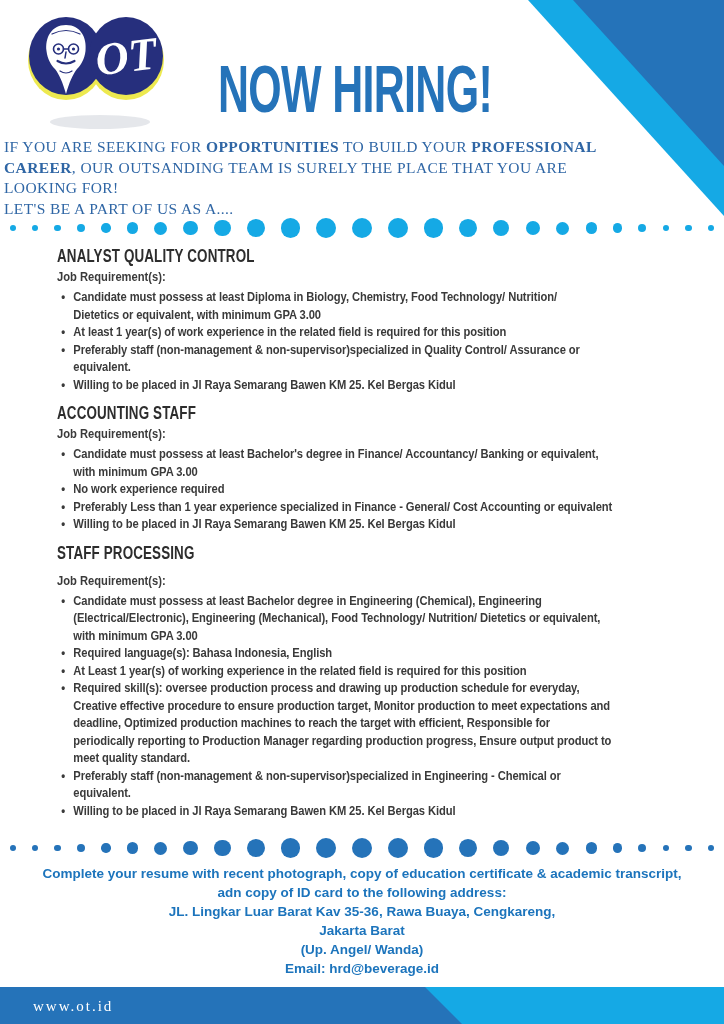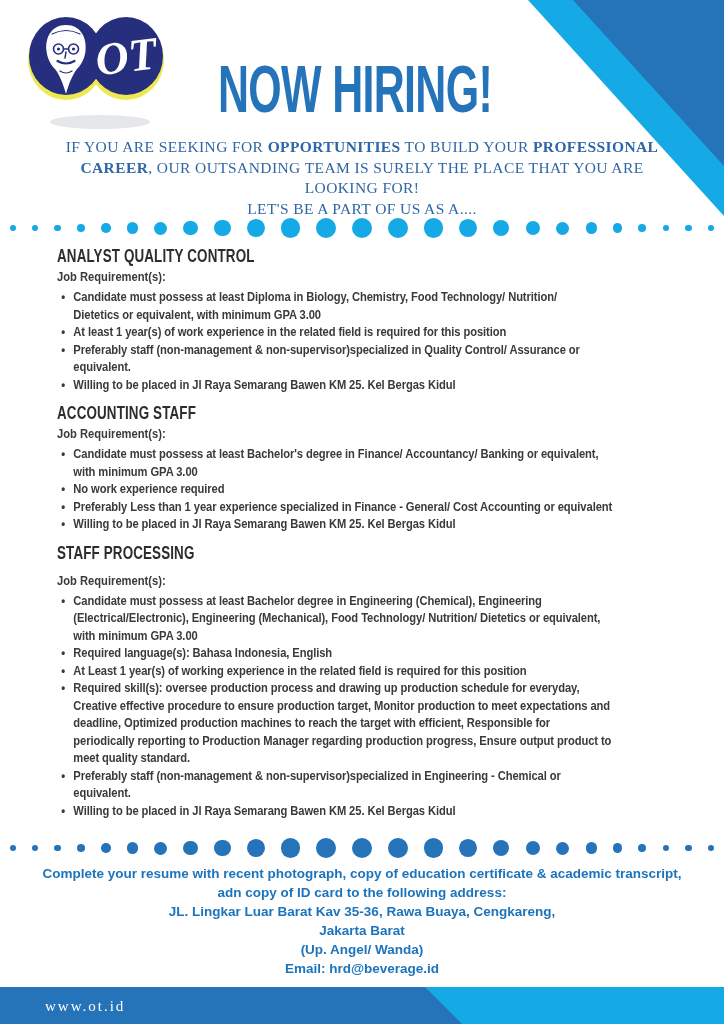--- a/index.html
+++ b/index.html
@@ -19,21 +19,21 @@
   .logo{position:absolute;top:12px;left:24px;width:152px;height:122px;}
 
   .title{
     position:absolute;top:56px;left:218px;margin:0;line-height:1;
     font-size:66px;font-weight:bold;color:var(--medium_blue);
     letter-spacing:-1px;transform:scaleX(0.65);transform-origin:left top;
     white-space:nowrap;
   }
 
   .intro{
-    position:absolute;top:137px;left:4px;right:4px;margin:0;text-align:center;
+    position:absolute;top:137px;left:4px;right:4px;margin:0;text-align:left;
     font-family:"Liberation Serif",serif;font-size:15.5px;line-height:20.5px;
     letter-spacing:0.4px;color:var(--intro_blue);white-space:pre-line;
   }
   .intro .b{font-weight:bold;}
 
   .dots{
     position:absolute;left:0;right:0;height:24px;padding:0 10px;
     display:flex;justify-content:space-between;align-items:center;box-sizing:border-box;
   }
   .dots-top{top:216px;}
@@ -65,21 +65,21 @@
   .apply{
     position:absolute;top:864px;left:20px;right:20px;margin:0;text-align:center;
     font-size:13.5px;line-height:19px;font-weight:bold;color:var(--footer_blue);
     white-space:pre-line;
   }
 
   .bottombar{position:absolute;left:0;bottom:0;width:724px;height:37px;background:var(--medium_blue);}
   .bottombar svg{position:absolute;left:0;top:0;}
   .url{
     position:absolute;left:33px;top:50%;transform:translateY(-50%);
-    color:#fff;font-family:"Liberation Serif",serif;font-size:15px;letter-spacing:2px;margin-left:12px;
+    color:#fff;font-family:"Liberation Serif",serif;font-size:15px;letter-spacing:2px;
   }
 </style>
 </head>
 <body>
 
 <div class="page">
 
   <svg class="corner" width="724" height="220" viewBox="0 0 724 220">
     <polygon class="fill-light" points="528,0 724,0 724,216"></polygon>
     <polygon class="fill-medium" points="573,0 724,0 724,166"></polygon>

